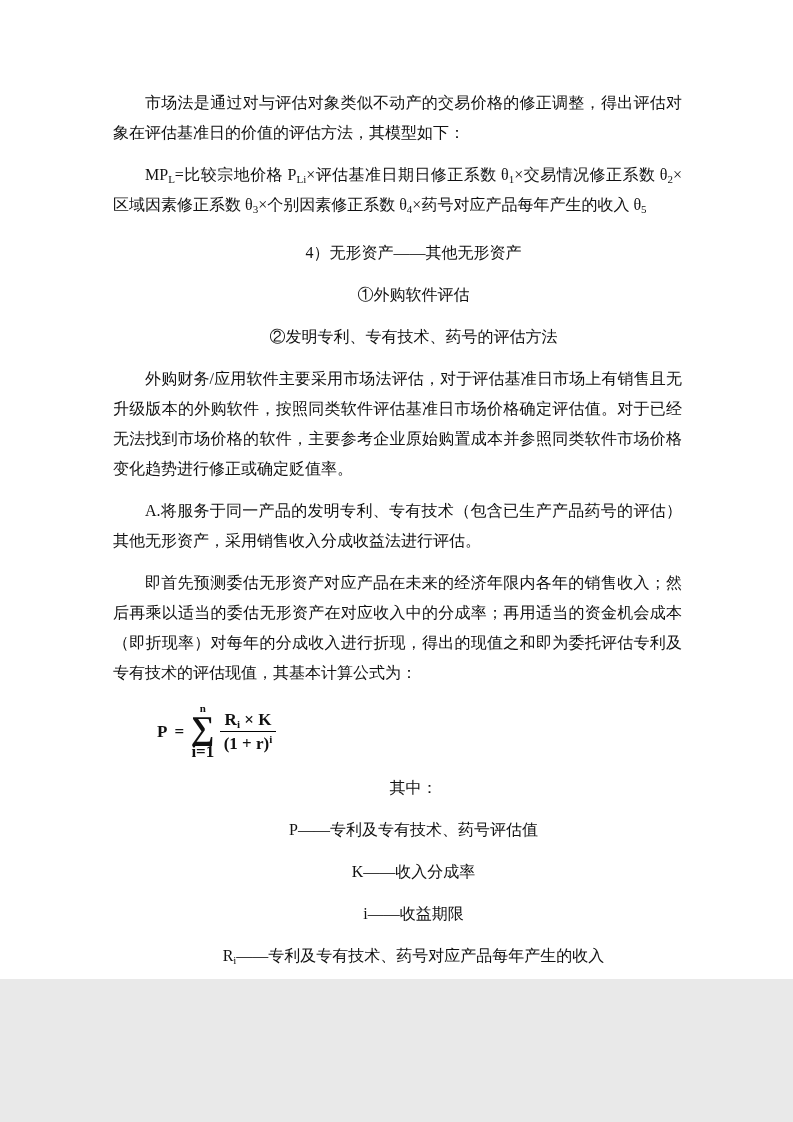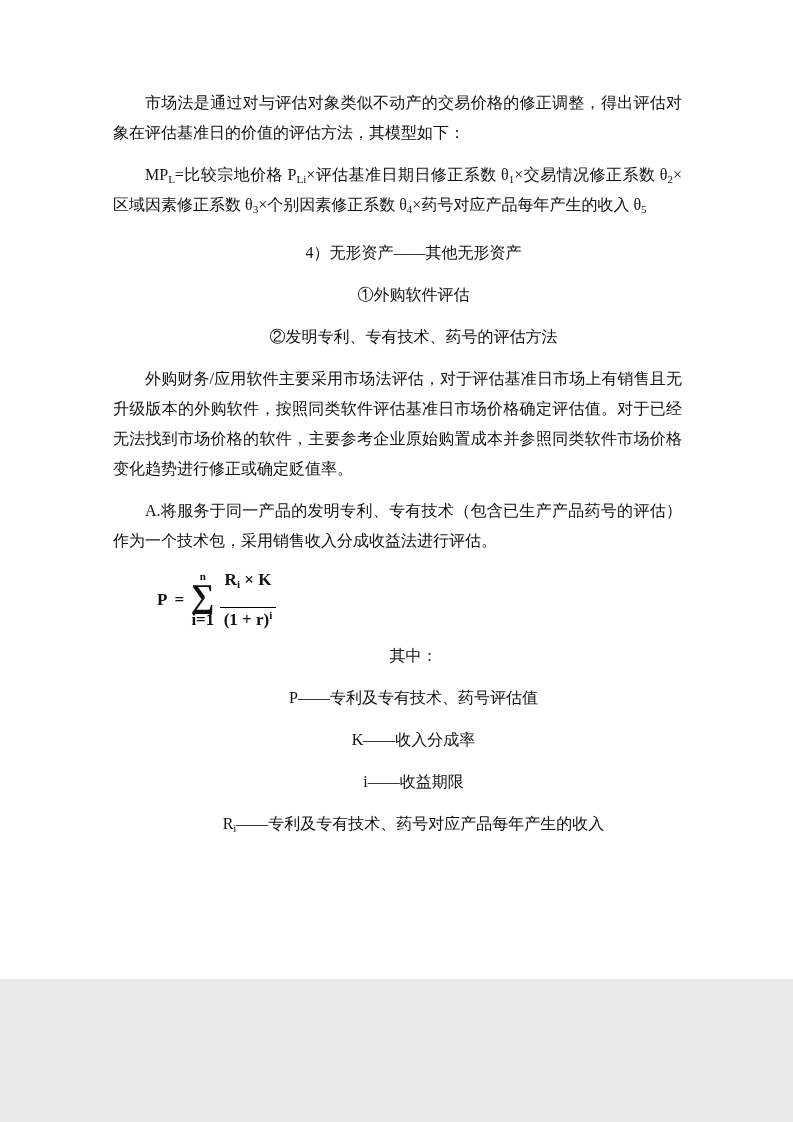--- a/index.html
+++ b/index.html
@@ -63,21 +63,21 @@
   .f-sum-top { font-size: 11px; line-height: 1; }
   .f-sigma { font-size: 33px; line-height: 0.85; }
   .f-sum-bot { font-size: 17px; line-height: 1; }
   .f-frac {
     display: inline-flex;
     flex-direction: column;
     align-items: center;
   }
   .f-num {
     border-bottom: 1.6px solid #000;
-    padding: 0 5px 19px;
+    padding: 0 5px 3px;
   }
   .f-den { padding-top: 3px; }
   .f-num sub.s, .f-den sup.s { font-weight: bold; }
   .among { margin-top: 14px; }
   .def { margin-top: 12px; }
   .page-number {
     position: absolute;
     top: 1038px;
     right: 118px;
     font-size: 14px;
@@ -95,22 +95,23 @@
     <p class="para"><span>MP</span><sub class="s">L</sub><span>=比较宗地价格 P</span><sub class="s">Li</sub><span>×评估基准日期日修正系数 θ</span><sub class="s">1</sub><span>×交易情况修正系数 θ</span><sub class="s">2</sub><span>×区域因素修正系数 θ</span><sub class="s">3</sub><span>×个别因素修正系数 θ</span><sub class="s">4</sub><span>×药号对应产品每年产生的收入 θ</span><sub class="s">5</sub></p>
 
     <p class="para heading no-justify">4）无形资产——其他无形资产</p>
 
     <p class="para no-justify">①外购软件评估</p>
 
     <p class="para no-justify">②发明专利、专有技术、药号的评估方法</p>
 
     <p class="para">外购财务/应用软件主要采用市场法评估，对于评估基准日市场上有销售且无升级版本的外购软件，按照同类软件评估基准日市场价格确定评估值。对于已经无法找到市场价格的软件，主要参考企业原始购置成本并参照同类软件市场价格变化趋势进行修正或确定贬值率。</p>
 
-    <p class="para">A.将服务于同一产品的发明专利、专有技术（包含已生产产品药号的评估）作为一个技术包，采用销售收入分成收益法进行评估。</p>
+    <p class="para">A.将服务于同一产品的发明专利、专有技术（包含已生产产品药号的评估）其他无形资产，采用销售收入分成收益法进行评估。</p>
 
+    <p class="para">即首先预测委估无形资产对应产品在未来的经济年限内各年的销售收入；然后再乘以适当的委估无形资产在对应收入中的分成率；再用适当的资金机会成本（即折现率）对每年的分成收入进行折现，得出的现值之和即为委托评估专利及专有技术的评估现值，其基本计算公式为：</p>
 
     <div class="formula-row">
       <span class="f-lhs">P</span>
       <span class="f-eq">=</span>
       <span class="f-sum">
         <span class="f-sum-top">n</span>
         <span class="f-sigma">∑</span>
         <span class="f-sum-bot">i=1</span>
       </span>
       <span class="f-frac">

